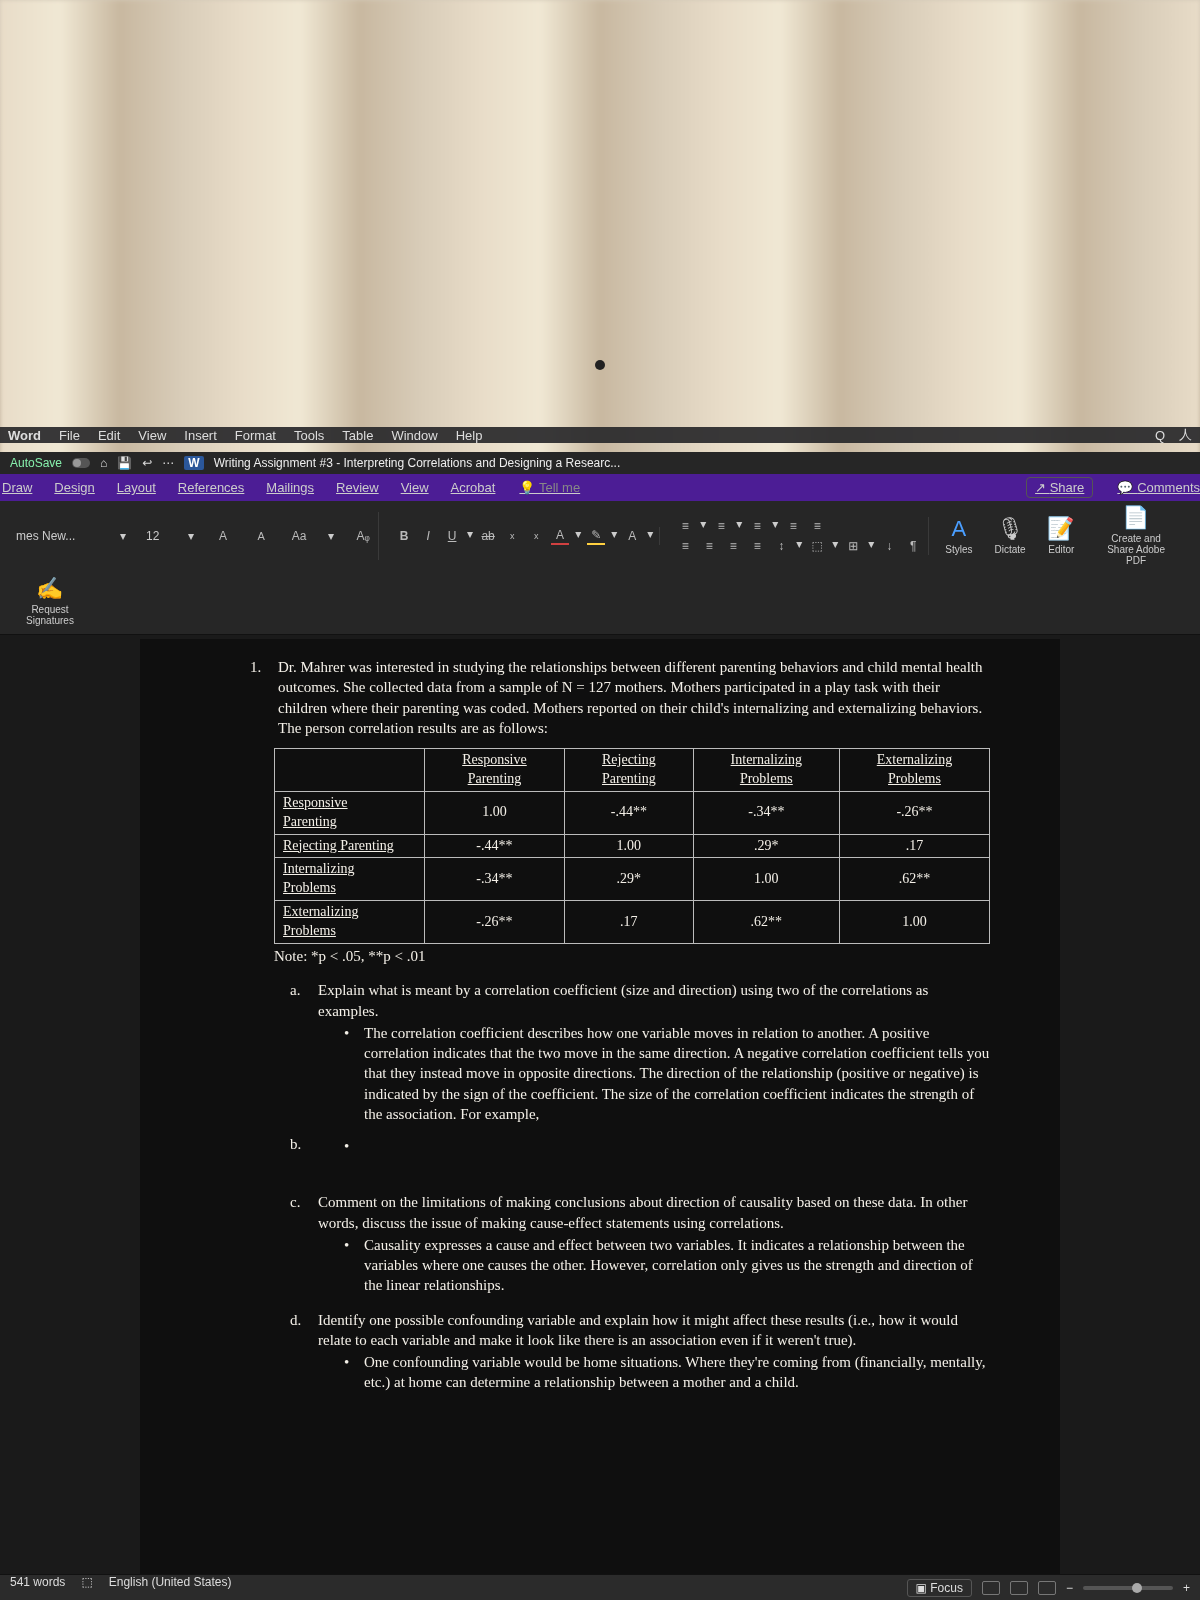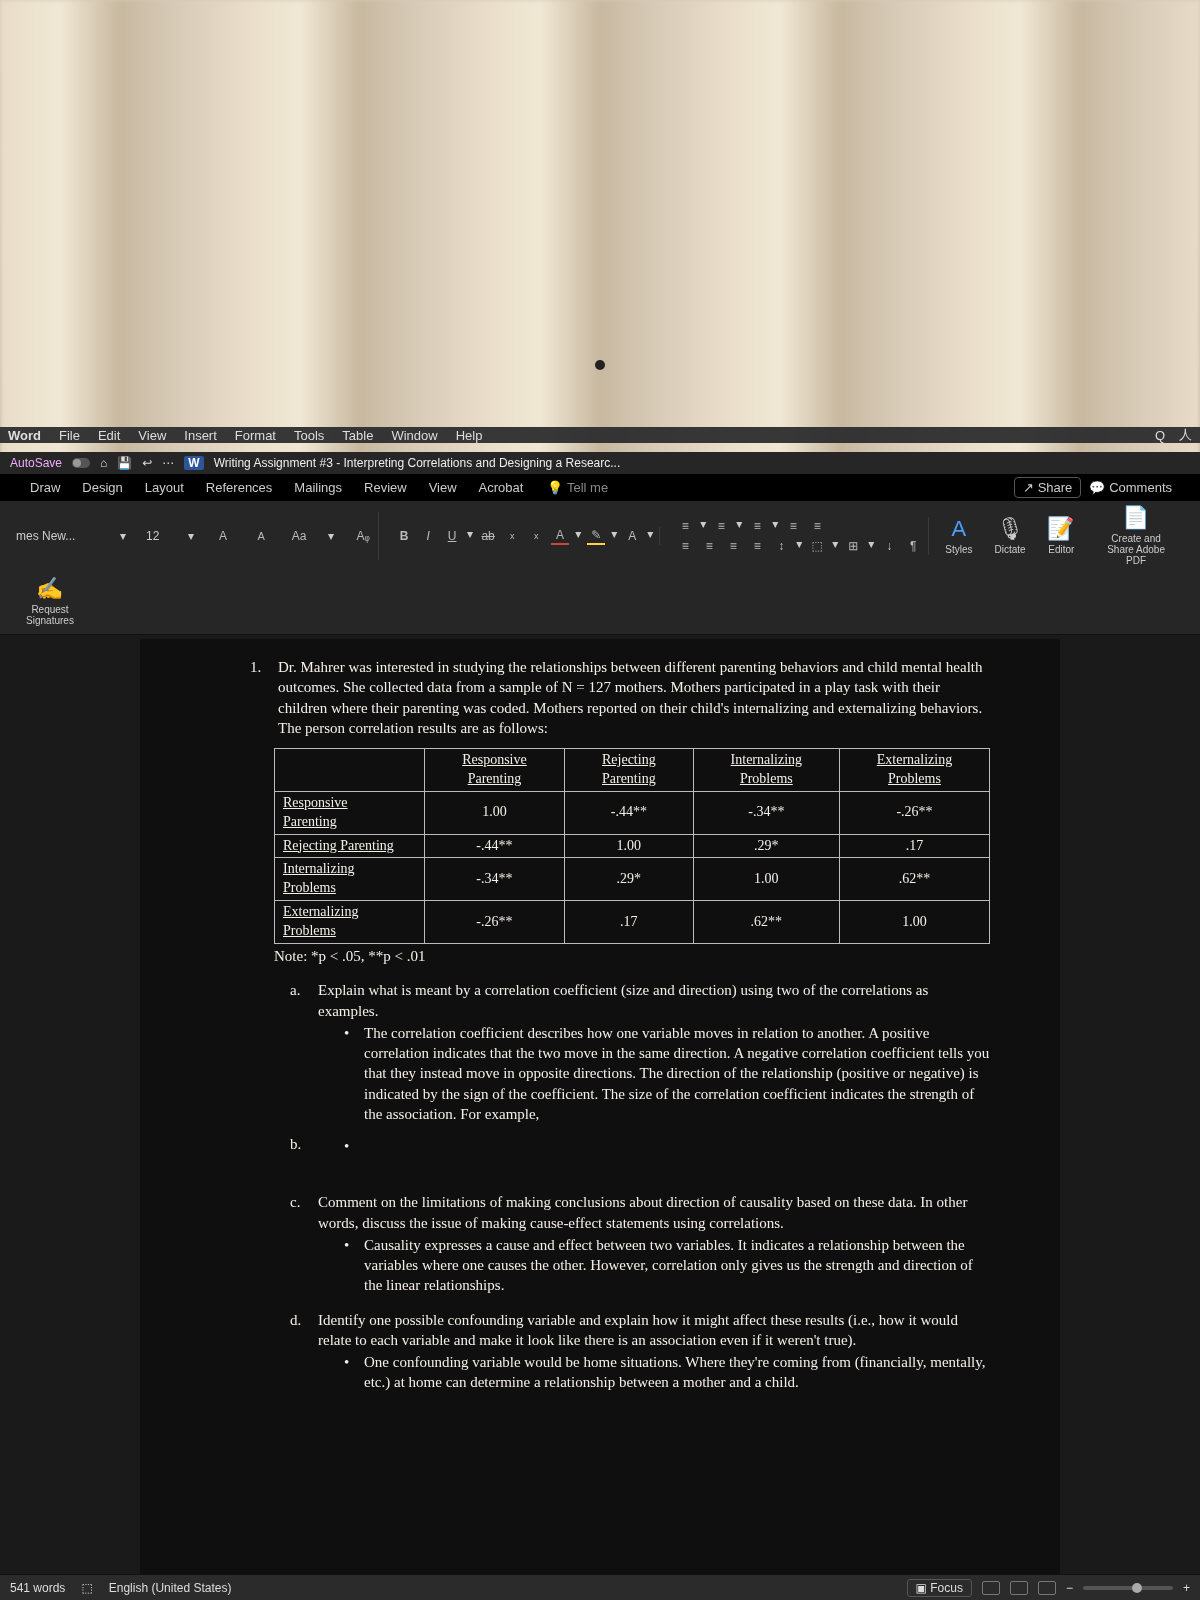--- a/index.html
+++ b/index.html
@@ -64,35 +64,36 @@
     display: flex;
     align-items: center;
     padding: 4px 10px;
     gap: 10px;
     font-size: 12px;
     background: #262626;
   }
   .title-row .doc-title { color: #eee; }
   .title-row .autosave-dot { width: 18px; height: 10px; background: #555; border-radius: 6px; position: relative; }
   .title-row .autosave-dot::after { content:""; position:absolute; width:8px;height:8px;background:#999;border-radius:50%;top:1px;left:1px; }
-  .title-row .autosave-label { color: #f0abfc; }
+  .title-row .autosave-label { color: #86efac; }
   
   .ribbon-tabs {
     display: flex;
     align-items: center;
-    padding: 2px 28px;
+    padding: 2px 0;
     gap: 18px;
-    background: #000000;
+    background: #4c1d95;
     font-size: 13px;
     color: #ccc;
+    text-decoration: underline;
   }
   .ribbon-tabs .tab { padding: 4px 2px; cursor: pointer; }
   .ribbon-tabs .tellme { color: #888; margin-left: 4px; }
   .ribbon-tabs .tellme::before { content:"💡 "; }
-  .ribbon-tabs .right-actions { margin-left: auto; display: flex; gap: 8px; align-items: center; }
+  .ribbon-tabs .right-actions { margin-left: auto; display: flex; gap: 24px; align-items: center; }
   .share-btn { border: 1px solid #555; padding: 2px 8px; border-radius: 4px; }
   
   .ribbon-body {
     display: flex;
     align-items: center;
     padding: 4px 10px 8px;
     gap: 10px;
     background: #262626;
     border-bottom: 1px solid #111;
     font-size: 12px;
@@ -157,21 +158,20 @@
   .bullet-line { display:flex; gap:10px; margin-left: 26px; margin-top: 2px; }
   .bullet-line .dot { min-width: 10px; }
   .gap { height: 26px; }
   
   
   .status-bar {
     height: 26px;
     background: #2b2b2b;
     color: #ddd;
     display: flex;
-    align-items: center;
     padding: 0 10px;
     gap: 16px;
     font-size: 12px;
     border-top: 1px solid #111;
   }
   .status-bar .right { margin-left: auto; display: flex; gap: 10px; align-items:center; }
   .status-bar .focus { border: 1px solid #555; padding: 1px 8px; border-radius: 3px; }
   .view-icn { width:18px;height:14px;border:1px solid #777;border-radius:2px; }
   .zoom-slider { width: 90px; height: 4px; background: #555; border-radius: 2px; position:relative; }
   .zoom-slider::after { content:""; position:absolute; width:10px;height:10px;background:#aaa;border-radius:50%;top:-3px;left:55%; }

